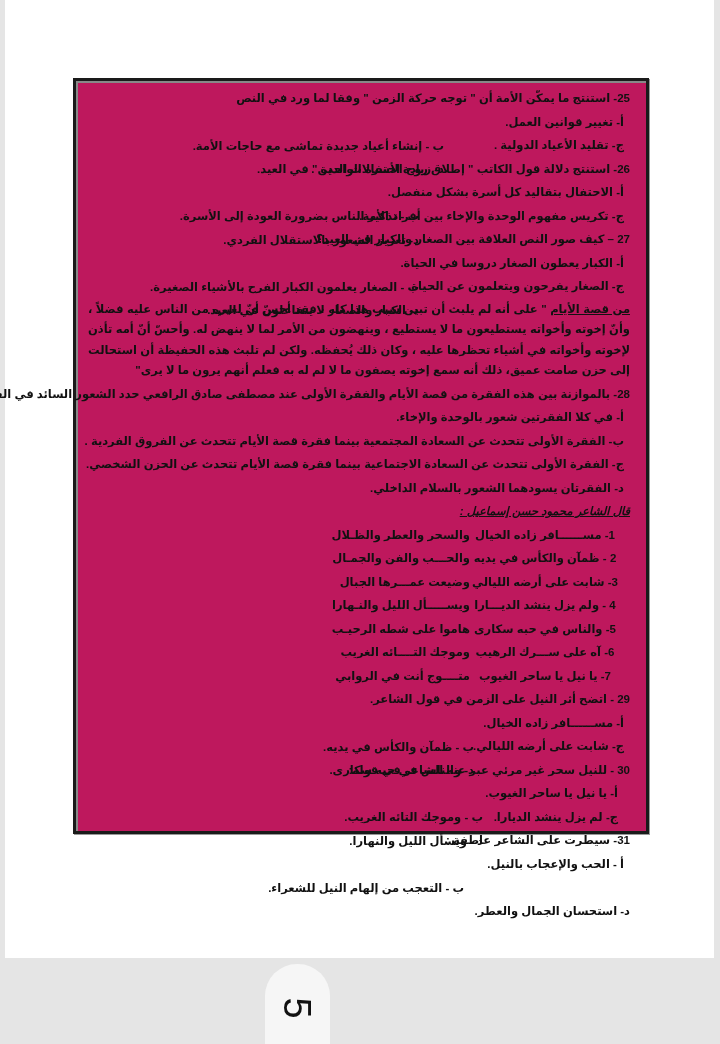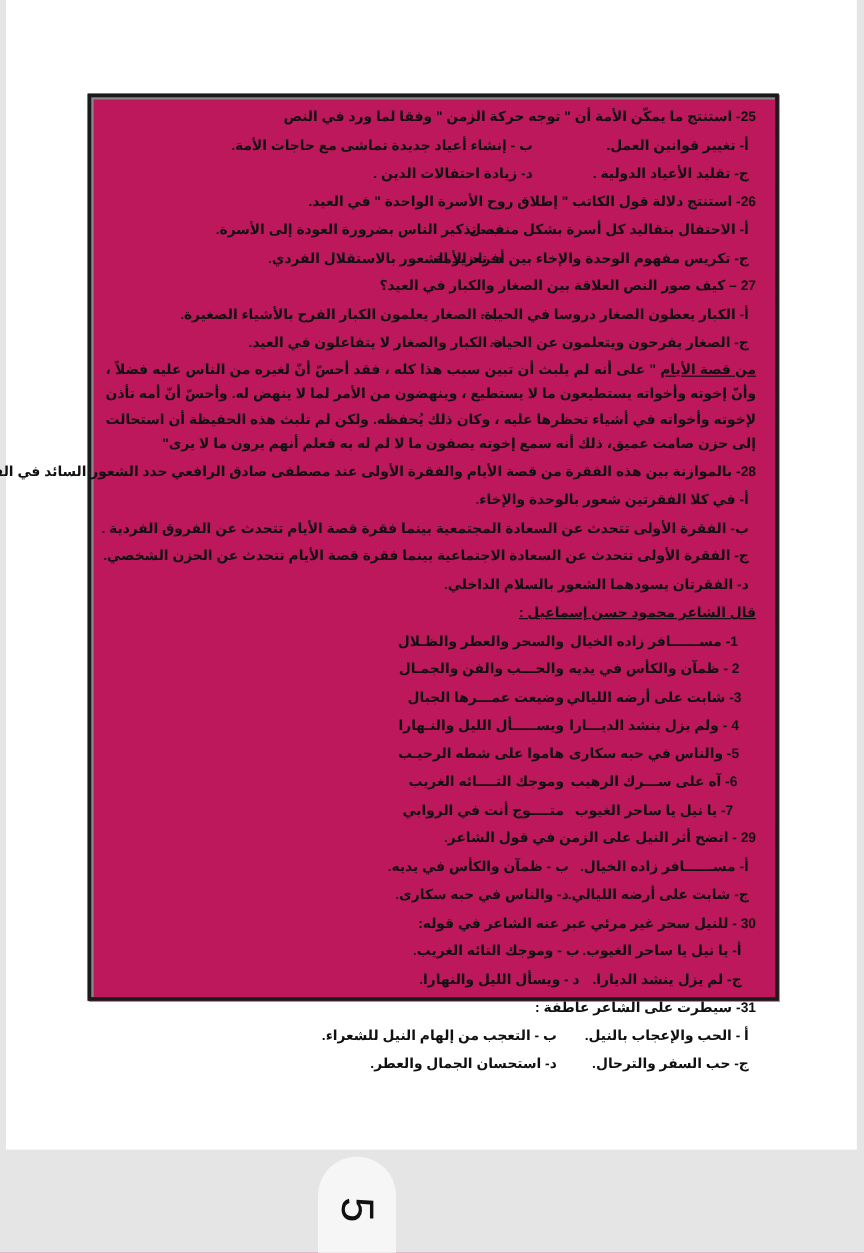--- a/index.html
+++ b/index.html
@@ -21,25 +21,25 @@
   }
   .content {
     position: absolute; left: 12px; right: 16px; top: 6px;
     direction: rtl; text-align: right;
     font-weight: bold; font-size: 11.5px; color: #111;
   }
   .line { height: 23.5px; line-height: 23.5px; white-space: nowrap; }
   .q { padding-right: 0; }
   .opt2 { display: flex; flex-direction: row; }
   .opt2 .a { width: 180px; padding-right: 6px; }
-  .opt2 .b { padding-right: 0; }
+  .opt2 .b { padding-right: 0; margin-top: 24px; }
   .opt1 { padding-right: 6px; }
   .passage { line-height: 20.5px; white-space: normal; text-align: justify; text-align-last: right; }
   .passage .src { text-decoration: underline; }
-  .poem-title { text-decoration: underline; }
+  .poem-title { text-decoration: underline; font-style: italic; }
   .verse { display: flex; flex-direction: row; height: 23.5px; line-height: 23.5px; }
   .verse .h1 { width: 150px; padding-right: 10px; text-align: center; }
   .verse .h2 { padding-right: 0; margin-left: 19px; }
   .tab {
     position: absolute; left: 265px; top: 964px; width: 65px; height: 90px;
     background: #f6f6f6; border-radius: 32px 32px 0 0;
   }
   .tab .num {
     position: absolute; left: 10px; top: 22px; width: 44px; height: 44px;
     transform: rotate(90deg); text-align: center; line-height: 44px;
@@ -142,21 +142,20 @@
         <span class="a" style="width:135px;padding-right:12px">ج- لم يزل ينشد الديارا.</span>
         <span class="b">د - ويسأل الليل والنهارا.</span>
       </div>
 
       <div class="line q">31- سيطرت على الشاعر عاطفة :</div>
       <div class="line opt2">
         <span class="a" style="width:160px">أ - الحب والإعجاب بالنيل.</span>
         <span class="b">ب -   التعجب من إلهام النيل للشعراء.</span>
       </div>
       <div class="line opt2">
-        <span class="a" style="width:160px">ج- حب السفر والترحال.</span>
         <span class="b">د- استحسان الجمال والعطر.</span>
       </div>
 
     </div>
   </div>
 </div>
 
 <div class="tab">
   <div class="num">5</div>
 </div>

